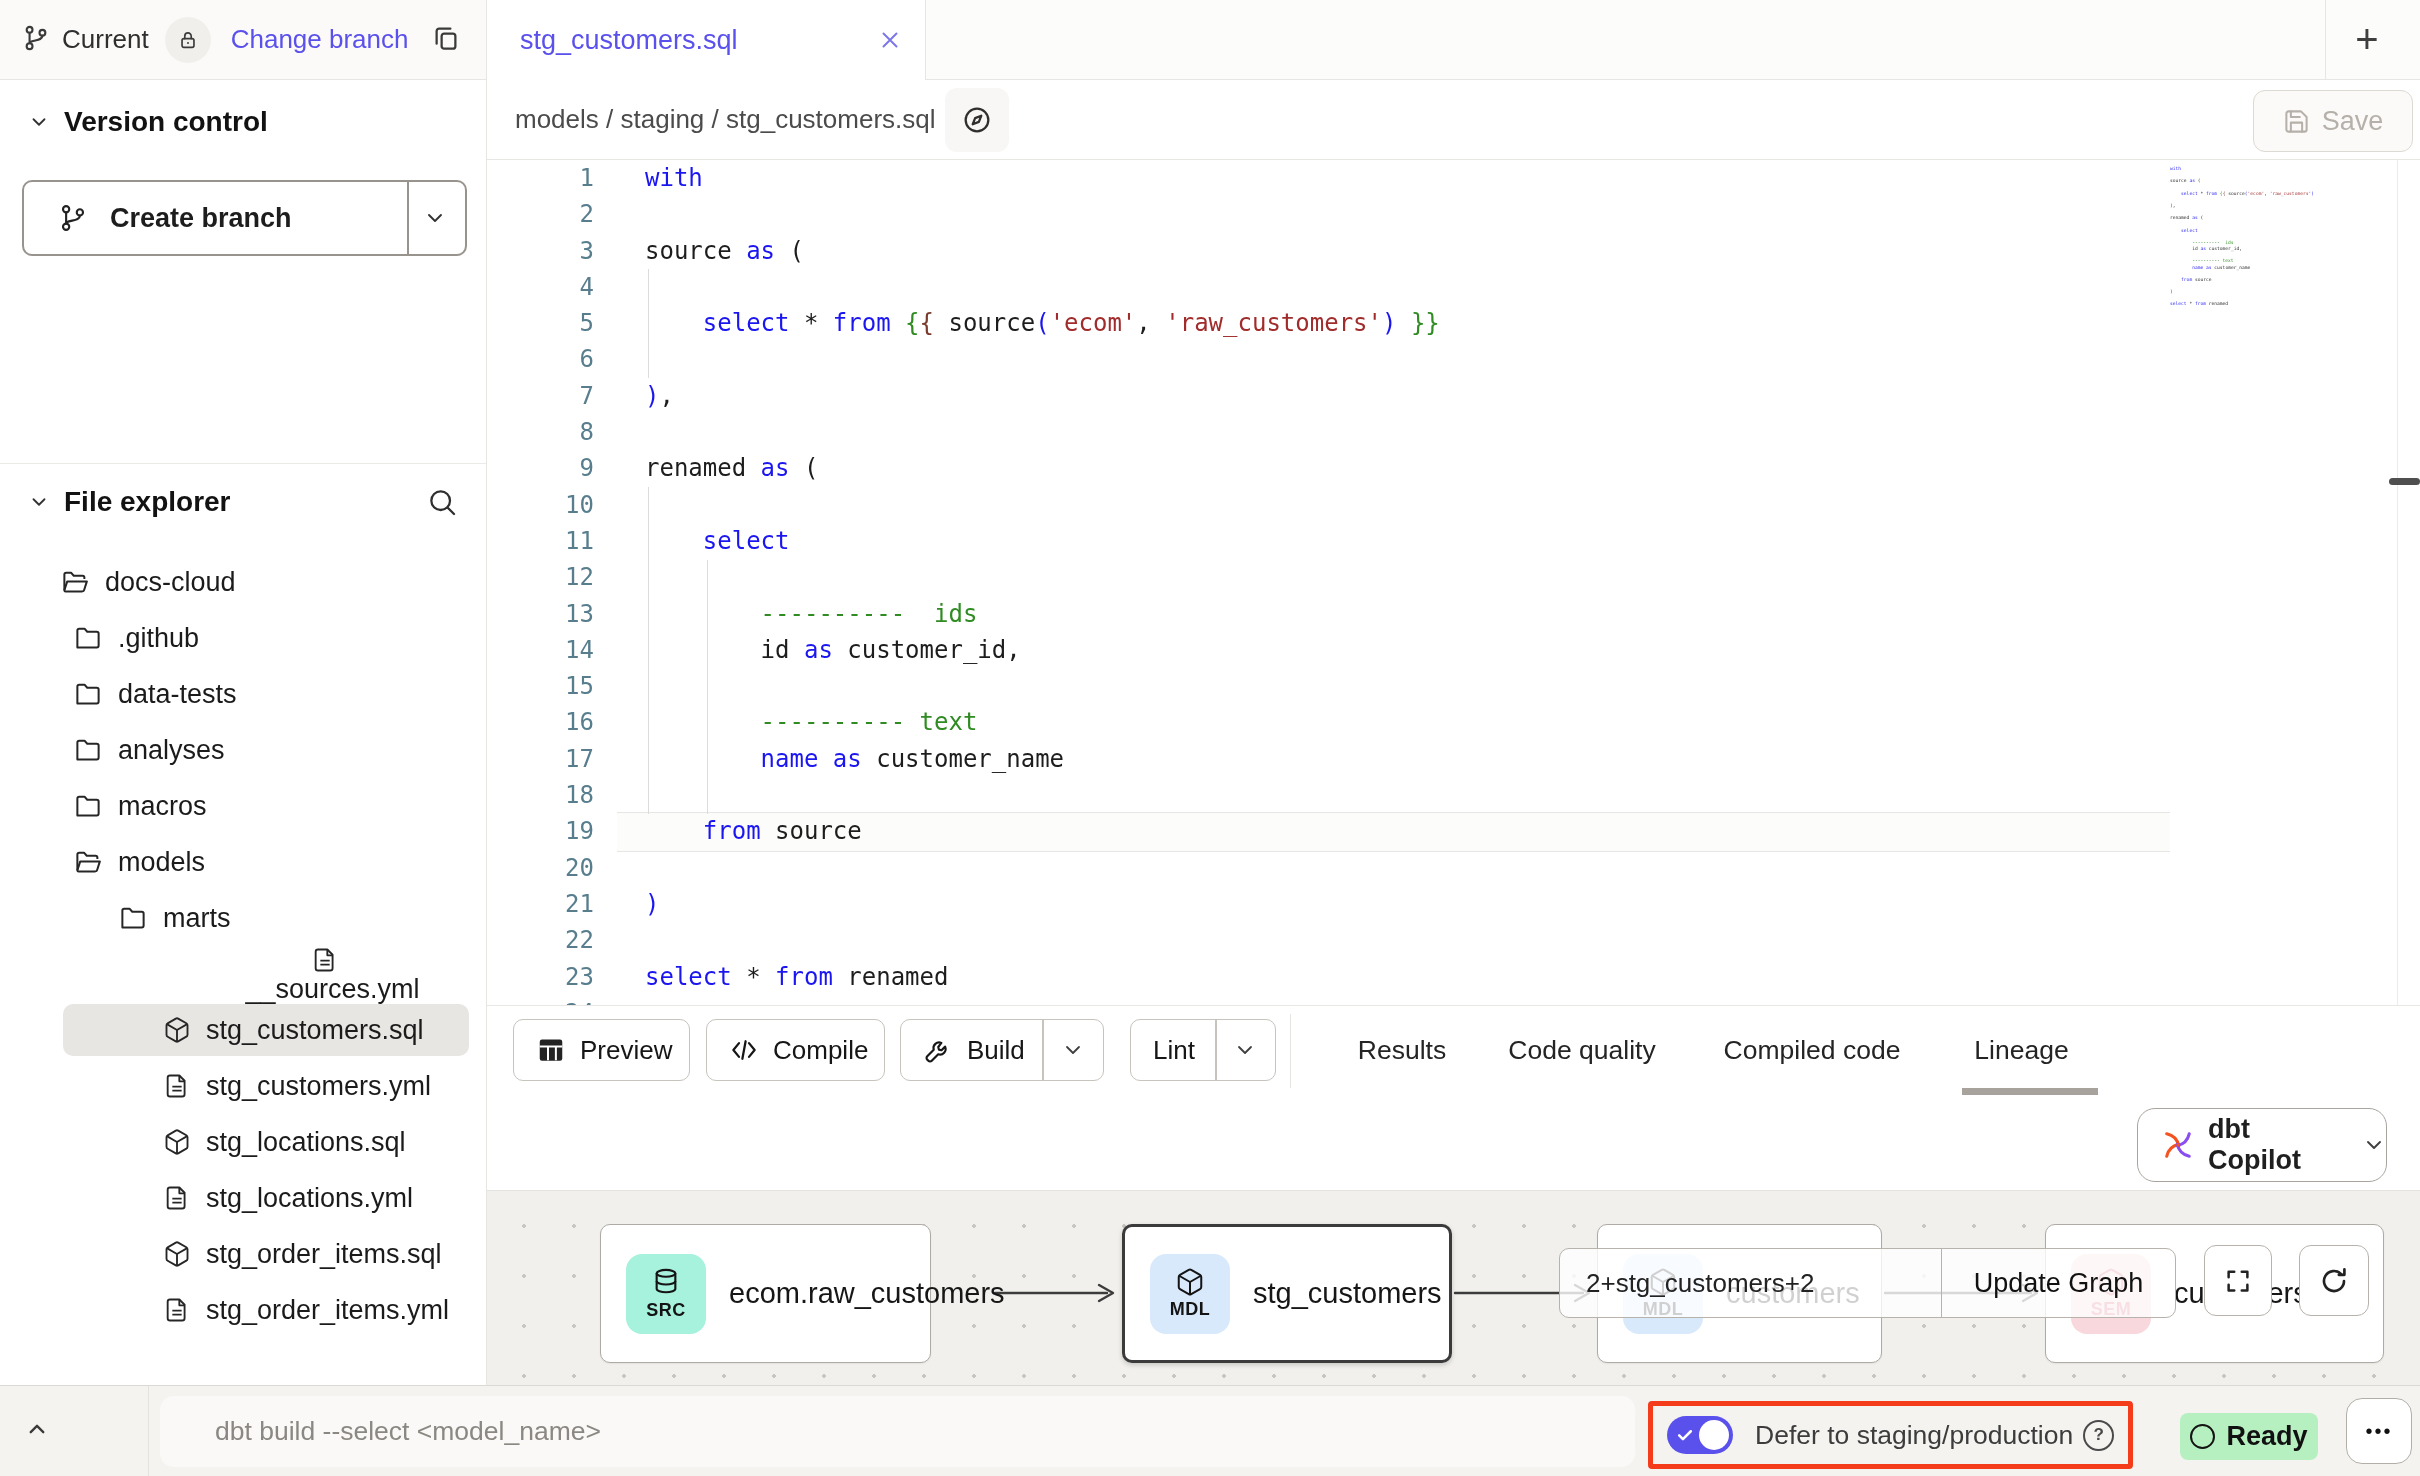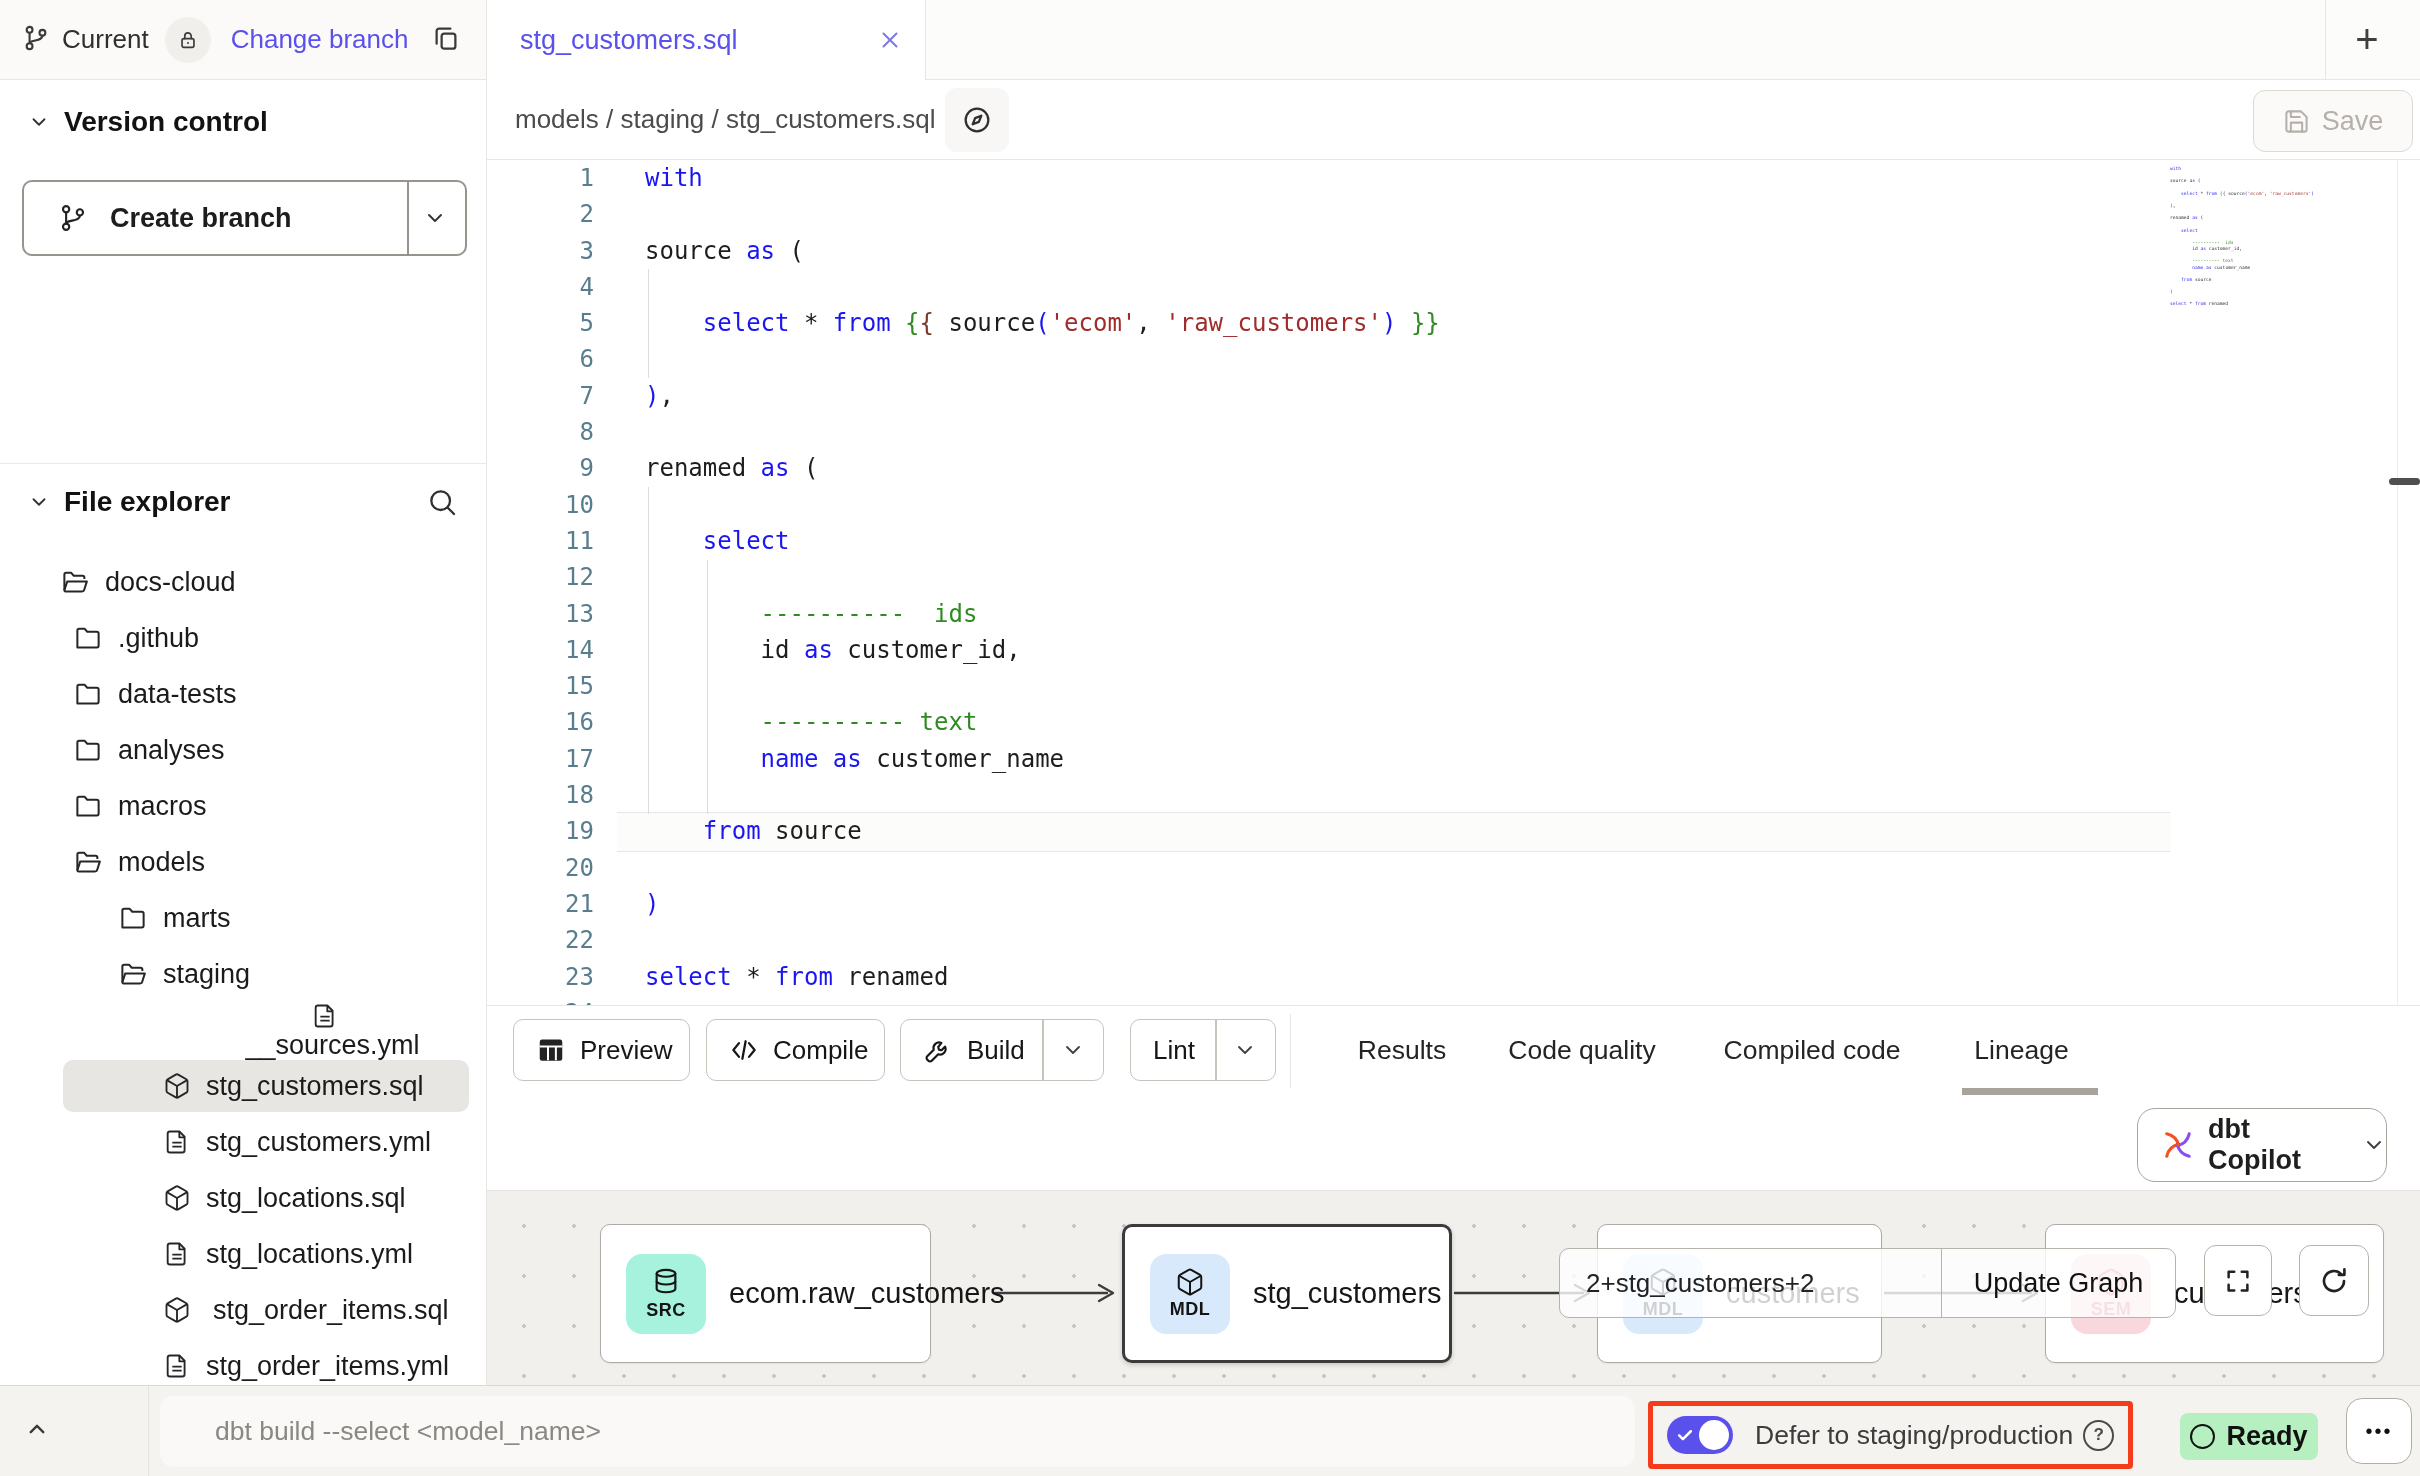--- a/index.html
+++ b/index.html
@@ -483,29 +483,20 @@
           <span class="flbl">models</span>
         </div>
         <div class="frow" style="padding-left: 118px;">
           <span class="fic">
             <svg width="30" height="30" viewBox="0 0 24 24" fill="none" stroke="currentColor" stroke-width="1.6" stroke-linejoin="round">
               <path d="M3.5 19.5V6a1.5 1.5 0 0 1 1.5-1.5h4.2L11.4 7h7.6A1.5 1.5 0 0 1 20.5 8.5V18a1.5 1.5 0 0 1-1.5 1.5z"></path>
             </svg>
           </span>
           <span class="flbl">marts</span>
         </div>
-        <div class="frow" style="padding-left: 118px;">
-          <span class="fic">
-            <svg width="30" height="30" viewBox="0 0 24 24" fill="none" stroke="currentColor" stroke-width="1.6" stroke-linejoin="round">
-              <path d="M3.5 18.5V6a1.5 1.5 0 0 1 1.5-1.5h3.8L11 7h7a1.5 1.5 0 0 1 1.5 1.5v1"></path>
-              <path d="M3.5 18.5l2.3-7h15.7l-2.2 6.9a1.5 1.5 0 0 1-1.4 1.1H4.5a1 1 0 0 1-1-1z"></path>
-            </svg>
-          </span>
-          <span class="flbl">staging</span>
-        </div>
         <div class="frow" style="padding-left: 163px; flex-direction: column;">
           <span class="fic">
             <svg width="28" height="28" viewBox="0 0 24 24" fill="none" stroke="currentColor" stroke-width="1.6" stroke-linejoin="round">
               <path d="M6 3h8l4.5 4.5V19a2 2 0 0 1-2 2H6a2 2 0 0 1-2-2V5a2 2 0 0 1 2-2z"></path>
               <path d="M14 3v5h4.5"></path>
               <path d="M8 12.5h8M8 16h8"></path>
             </svg>
           </span>
           <span class="flbl">__sources.yml</span>
         </div>
@@ -541,21 +532,21 @@
         <div class="frow" style="padding-left: 163px;">
           <span class="fic">
             <svg width="28" height="28" viewBox="0 0 24 24" fill="none" stroke="currentColor" stroke-width="1.6" stroke-linejoin="round">
               <path d="M6 3h8l4.5 4.5V19a2 2 0 0 1-2 2H6a2 2 0 0 1-2-2V5a2 2 0 0 1 2-2z"></path>
               <path d="M14 3v5h4.5"></path>
               <path d="M8 12.5h8M8 16h8"></path>
             </svg>
           </span>
           <span class="flbl">stg_locations.yml</span>
         </div>
-        <div class="frow" style="padding-left: 163px; gap: 7px;">
+        <div class="frow" style="padding-left: 163px;">
           <span class="fic">
             <svg width="28" height="28" viewBox="0 0 24 24" fill="none" stroke="currentColor" stroke-width="1.6" stroke-linejoin="round">
               <path d="M21 16V8a2 2 0 0 0-1-1.73l-7-4a2 2 0 0 0-2 0l-7 4A2 2 0 0 0 3 8v8a2 2 0 0 0 1 1.73l7 4a2 2 0 0 0 2 0l7-4A2 2 0 0 0 21 16z"></path>
               <path d="M3.3 7L12 12l8.7-5M12 22V12"></path>
             </svg>
           </span>
           <span class="flbl">stg_order_items.sql</span>
         </div>
         <div class="frow" style="padding-left: 163px;">
           <span class="fic">

